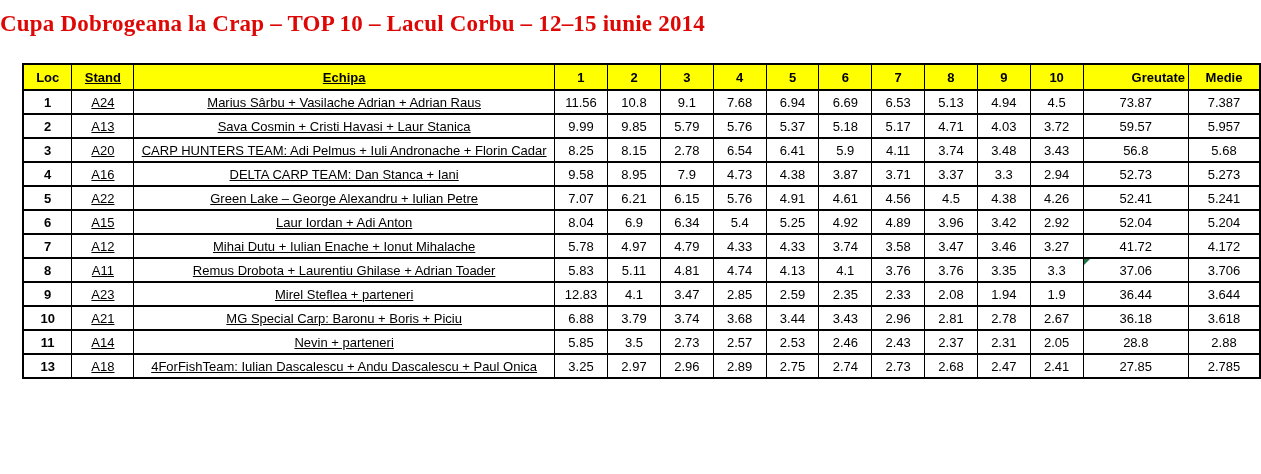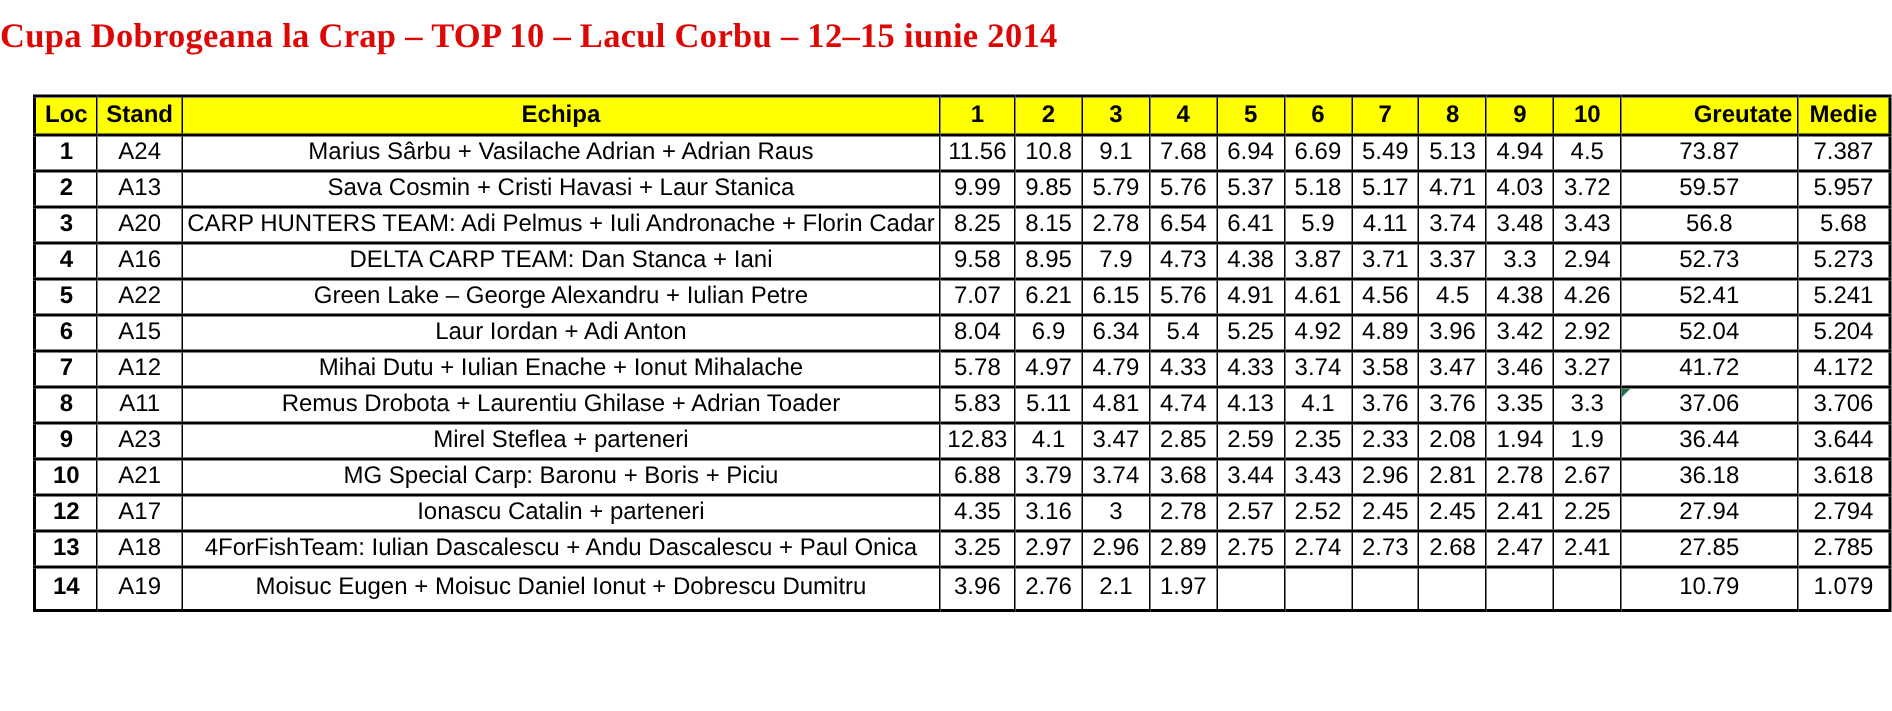--- a/index.html
+++ b/index.html
@@ -22,41 +22,41 @@
     font-size: 23px;
     letter-spacing: 0.2px;
   }
   table.results {
     position: absolute;
     left: 22px;
     top: 63px;
     border-collapse: collapse;
     table-layout: fixed;
     border: 2px solid #000;
-    font-size: 16px;
+    font-size: 13px;
     color: #000;
   }
   table.results th,
   table.results td {
     border-left: 1px solid #000;
     border-right: 1px solid #000;
     border-top: 2px solid #000;
     border-bottom: 2px solid #000;
     padding: 0 3px;
     white-space: nowrap;
     overflow: hidden;
     text-align: center;
     vertical-align: middle;
   }
   table.results thead th {
     font-weight: bold;
     height: 24px;
   }
   table.results tbody td { height: 22px; }
-  th.al, td.al { text-align: left; padding-left: 6px; }
+  th.al, td.al { text-align: left; padding-left: 6px; text-decoration: underline; }
   td.loc { font-weight: bold; }
   tr.tall td {
     height: 32px;
     vertical-align: bottom;
     padding-bottom: 5px;
   }
   td.marker-host { position: relative; margin-top: 48px; }
   .corner-triangle {
     position: absolute;
     top: 0;
@@ -113,21 +113,21 @@
       <tr>
         <td class="loc">1</td>
         <td class="al">A24</td>
         <td class="al">Marius Sârbu + Vasilache Adrian + Adrian Raus</td>
         <td>11.56</td>
         <td>10.8</td>
         <td>9.1</td>
         <td>7.68</td>
         <td>6.94</td>
         <td>6.69</td>
-        <td>5.49</td>
+        <td>6.53</td>
         <td>5.13</td>
         <td>4.94</td>
         <td>4.5</td>
         <td>73.87</td>
         <td>7.387</td>
       </tr>
       <tr>
         <td class="loc">2</td>
         <td class="al">A13</td>
         <td class="al">Sava Cosmin + Cristi Havasi + Laur Stanica</td>
@@ -274,64 +274,47 @@
         <td>3.44</td>
         <td>3.43</td>
         <td>2.96</td>
         <td>2.81</td>
         <td>2.78</td>
         <td>2.67</td>
         <td>36.18</td>
         <td>3.618</td>
       </tr>
       <tr>
-        <td class="loc">12</td>
-        <td class="al">A17</td>
-        <td class="al">Ionascu Catalin + parteneri</td>
-        <td>4.35</td>
-        <td>3.16</td>
-        <td>3</td>
-        <td>2.78</td>
+        <td class="loc">11</td>
+        <td class="al">A14</td>
+        <td class="al">Nevin + parteneri</td>
+        <td>5.85</td>
+        <td>3.5</td>
+        <td>2.73</td>
         <td>2.57</td>
-        <td>2.52</td>
-        <td>2.45</td>
-        <td>2.45</td>
-        <td>2.41</td>
-        <td>2.25</td>
-        <td>27.94</td>
-        <td>2.794</td>
+        <td>2.53</td>
+        <td>2.46</td>
+        <td>2.43</td>
+        <td>2.37</td>
+        <td>2.31</td>
+        <td>2.05</td>
+        <td>28.8</td>
+        <td>2.88</td>
       </tr>
       <tr>
         <td class="loc">13</td>
         <td class="al">A18</td>
         <td class="al">4ForFishTeam: Iulian Dascalescu + Andu Dascalescu + Paul Onica</td>
         <td>3.25</td>
         <td>2.97</td>
         <td>2.96</td>
         <td>2.89</td>
         <td>2.75</td>
         <td>2.74</td>
         <td>2.73</td>
         <td>2.68</td>
         <td>2.47</td>
         <td>2.41</td>
         <td>27.85</td>
         <td>2.785</td>
       </tr>
-      <tr class="tall">
-        <td class="loc">14</td>
-        <td class="al">A19</td>
-        <td class="al">Moisuc Eugen + Moisuc Daniel Ionut + Dobrescu Dumitru</td>
-        <td>3.96</td>
-        <td>2.76</td>
-        <td>2.1</td>
-        <td>1.97</td>
-        <td></td>
-        <td></td>
-        <td></td>
-        <td></td>
-        <td></td>
-        <td></td>
-        <td>10.79</td>
-        <td>1.079</td>
-      </tr>
     </tbody>
 </table>
 
 </body></html>

